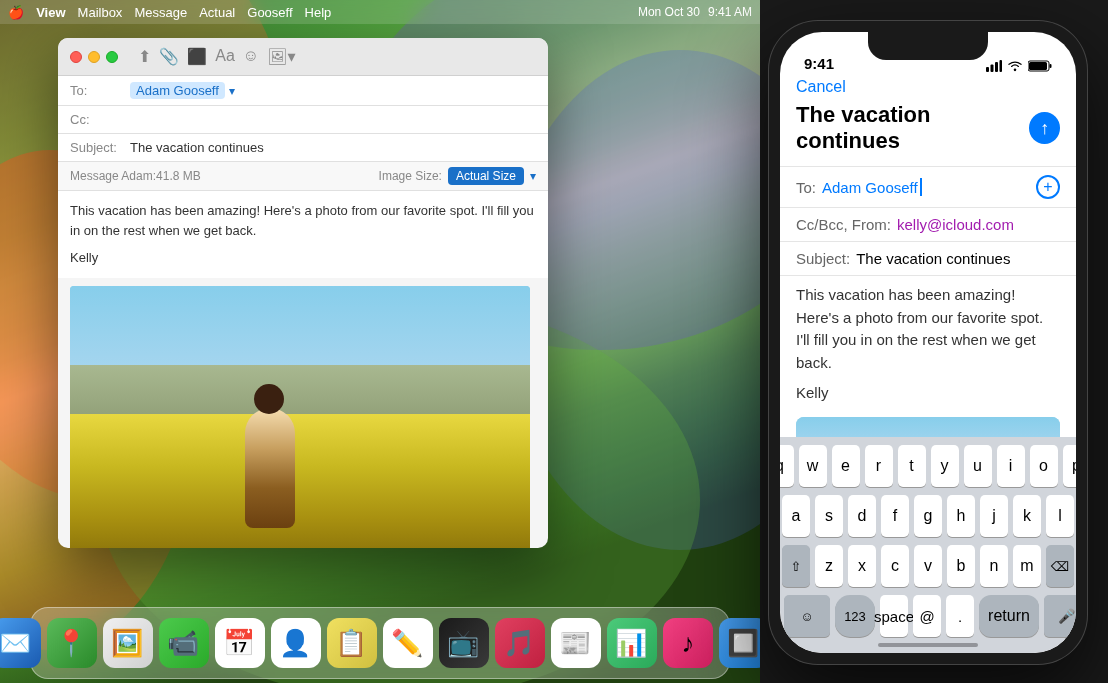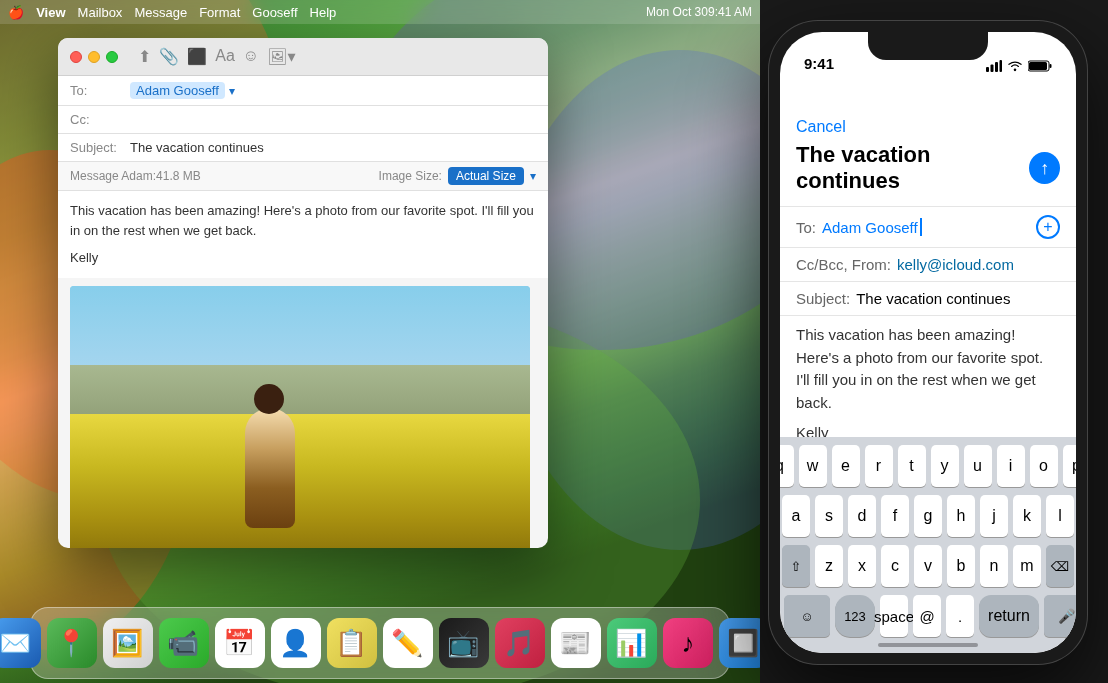--- a/index.html
+++ b/index.html
@@ -42,20 +42,21 @@
     .menu-bar-item {
       font-size: 13px;
       color: white;
       font-weight: 400;
       white-space: nowrap;
     }
     .menu-bar-item.bold { font-weight: 700; }
     .menu-bar-right {
       margin-left: auto;
       display: flex;
+      gap: 8px;
       align-items: center;
       font-size: 12px;
       color: white;
     }
 
     
     .dock {
       position: absolute;
       bottom: 4px;
       left: 30px;
@@ -233,21 +234,20 @@
       font-weight: 600;
       text-align: center;
     }
     .iphone-status-time { font-size: 15px; font-weight: 600; }
     .iphone-status-icons { display: flex; gap: 5px; align-items: center; font-size: 12px; }
 
     
     .iphone-mail-header {
       padding: 0 16px 10px;
       border-bottom: 1px solid #e5e5e5;
-      margin-top: 40px;
     }
     .iphone-cancel {
       color: #007AFF;
       font-size: 16px;
       padding: 4px 0;
     }
     .iphone-subject-line {
       display: flex;
       align-items: center;
       justify-content: space-between;
@@ -391,21 +391,21 @@
     <ellipse cx="680" cy="300" rx="180" ry="250" fill="rgba(80,100,220,0.25)"></ellipse>
     <ellipse cx="400" cy="500" rx="300" ry="200" fill="rgba(100,180,60,0.3)"></ellipse>
   </svg>
 
   <div class="menu-bar">
     <div class="menu-bar-left">
       <span class="menu-bar-item">🍎</span>
       <span class="menu-bar-item bold">View</span>
       <span class="menu-bar-item">Mailbox</span>
       <span class="menu-bar-item">Message</span>
-      <span class="menu-bar-item">Format</span>
+      <span class="menu-bar-item">Actual</span>
       <span class="menu-bar-item">Gooseff</span>
       <span class="menu-bar-item">Help</span>
     </div>
     <div class="menu-bar-right">
       <span>Mon Oct 30</span>
       <span>9:41 AM</span>
     </div>
   </div>
 
   <div class="mail-window">
@@ -529,21 +529,21 @@
 
     <div class="iphone-mail-field">
       <span class="iphone-field-label">To:</span>
       <span class="iphone-recipient">Adam Gooseff</span>
       <span style="display:inline-block;width:2px;height:18px;background:#007AFF;margin-left:2px;animation:blink 1s infinite;vertical-align:middle;"></span>
       <div class="iphone-plus-btn">+</div>
     </div>
 
     <div class="iphone-mail-field">
       <span class="iphone-field-label">Cc/Bcc, From:</span>
-      <span style="color:#0369a1;">kelly@icloud.com</span>
+      <span style="color:#a21caf;">kelly@icloud.com</span>
     </div>
 
     <div class="iphone-mail-field">
       <span class="iphone-field-label">Subject:</span>
       <span>The vacation continues</span>
     </div>
 
     <div class="iphone-mail-body">
       <p>This vacation has been amazing! Here's a photo from our favorite spot. I'll fill you in on the rest when we get back.</p>
       <p style="margin-top:8px;">Kelly</p>

